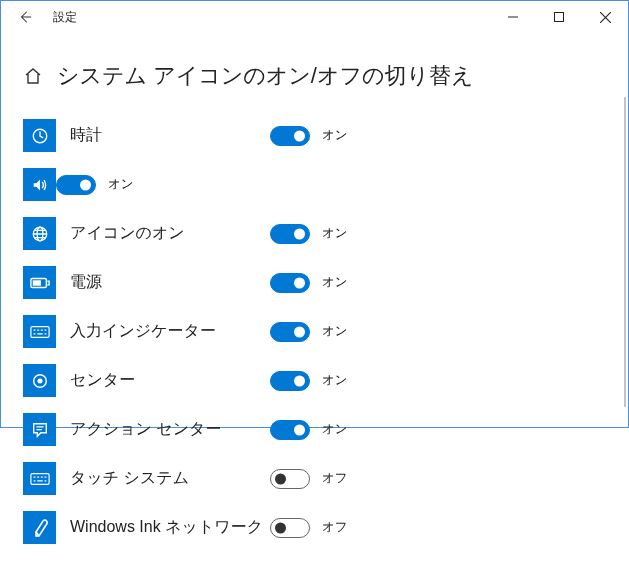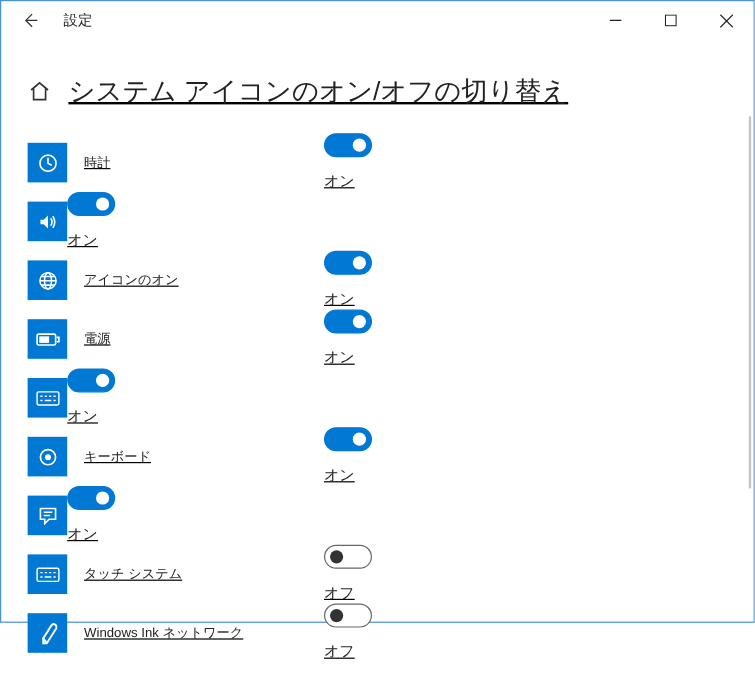--- a/index.html
+++ b/index.html
@@ -1,33 +1,33 @@
 <!DOCTYPE html>
 <html><head>
 <meta charset="utf-8">
 <style>
   * { box-sizing: border-box; margin: 0; padding: 0; }
   html, body { width: 629px; height: 563px; font-family: "Yu Gothic UI", "Segoe UI", Meiryo, sans-serif; background: #fff; overflow: hidden; }
-  .window { width: 629px; height: 519px; border: 1px solid #4a90d9; position: relative; background: #fff; }
+  .window { width: 629px; height: 428px; border: 1px solid #4a90d9; position: relative; background: #fff; }
   .titlebar { height: 32px; display: flex; align-items: center; }
   .tb-back { width: 48px; height: 32px; display: flex; align-items: center; justify-content: center; color: #333; cursor: pointer; }
   .tb-title { font-size: 12px; color: #222; padding-left: 4px; }
   .tb-spacer { flex: 1; }
   .tb-btn { width: 46px; height: 32px; display: flex; align-items: center; justify-content: center; color: #222; cursor: pointer; }
   .tb-btn svg { display: block; }
-  .content { position: absolute; top: 50px; left: 0; right: 0; bottom: 0; padding: 10px 22px 0 22px; text-decoration: underline; }
+  .content { position: absolute; top: 50px; left: 0; right: 0; bottom: 0; padding: 10px 22px 0 22px; }
   .header-row { display: flex; align-items: center; gap: 14px; margin-bottom: 28px; }
   .home-icon { width: 20px; height: 20px; color: #333; }
   .page-title { font-size: 22px; font-weight: 400; color: #222; }
   .list { display: flex; flex-direction: column; gap: 16px; }
   .row { display: flex; align-items: center; height: 33px; }
   .icon-box { width: 33px; height: 33px; background: #0078d4; display: flex; align-items: center; justify-content: center; color: #fff; flex: none; }
   .icon-box svg { display: block; }
-  .row-label { font-size: 11px; color: #222; margin-left: 14px; width: 200px; }
-  .toggle-wrap { display: flex; align-items: flex-start; gap: 12px; flex-direction: column; }
+  .row-label { font-size: 16px; color: #222; margin-left: 14px; width: 200px; }
+  .toggle-wrap { display: flex; align-items: center; gap: 12px; }
   .toggle { width: 40px; height: 20px; border-radius: 10px; position: relative; cursor: pointer; }
   .toggle.on { background: #0078d4; border: 1px solid #0078d4; }
   .toggle.off { background: #fff; border: 1px solid #666; }
   .knob { width: 11px; height: 11px; border-radius: 50%; position: absolute; top: 50%; transform: translateY(-50%); }
   .toggle.on .knob { background: #fff; right: 4px; }
   .toggle.off .knob { background: #333; left: 4px; }
   .toggle-label { font-size: 12.5px; color: #222; }
   .scroll-indicator { position: absolute; right: 2px; top: 96px; width: 2px; height: 310px; background: #c4c4c4; }
 </style>
 </head>
@@ -131,49 +131,51 @@
             <div class="toggle-label">オン</div>
           </div>
         </div>
         <div class="row">
           <div class="icon-box">
             <svg width="20" height="14" viewBox="0 0 22 14" fill="none" stroke="white" stroke-width="1.3">
               <rect x="1" y="1" width="20" height="12" rx="1.5"></rect>
               <path d="M4 5 H6 M8 5 H10 M12 5 H14 M16 5 H18 M4 9 H6 M16 9 H18 M8 9 H14"></path>
             </svg>
           </div>
+          <div class="row-label">入力インジケーター</div>
           <div class="toggle-wrap">
             <div class="toggle on">
               <div class="knob"></div>
             </div>
             <div class="toggle-label">オン</div>
           </div>
         </div>
         <div class="row">
           <div class="icon-box">
             <svg width="18" height="18" viewBox="0 0 20 20" fill="none" stroke="white" stroke-width="1.6">
               <circle cx="10" cy="10" r="7"></circle>
               <circle cx="10" cy="10" r="2.8" fill="white" stroke="none"></circle>
             </svg>
           </div>
-          <div class="row-label">キーボード</div>
+          <div class="row-label">センター</div>
           <div class="toggle-wrap">
             <div class="toggle on">
               <div class="knob"></div>
             </div>
             <div class="toggle-label">オン</div>
           </div>
         </div>
         <div class="row">
           <div class="icon-box">
             <svg width="18" height="18" viewBox="0 0 20 20" fill="none" stroke="white" stroke-width="1.5">
               <path d="M3 3 H17 V13 H11 L7 17 V13 H3 Z"></path>
               <path d="M6 6.5 H14 M6 9.5 H12"></path>
             </svg>
           </div>
+          <div class="row-label">アクション センター</div>
           <div class="toggle-wrap">
             <div class="toggle on">
               <div class="knob"></div>
             </div>
             <div class="toggle-label">オン</div>
           </div>
         </div>
         <div class="row">
           <div class="icon-box">
             <svg width="20" height="14" viewBox="0 0 22 14" fill="none" stroke="white" stroke-width="1.3">

